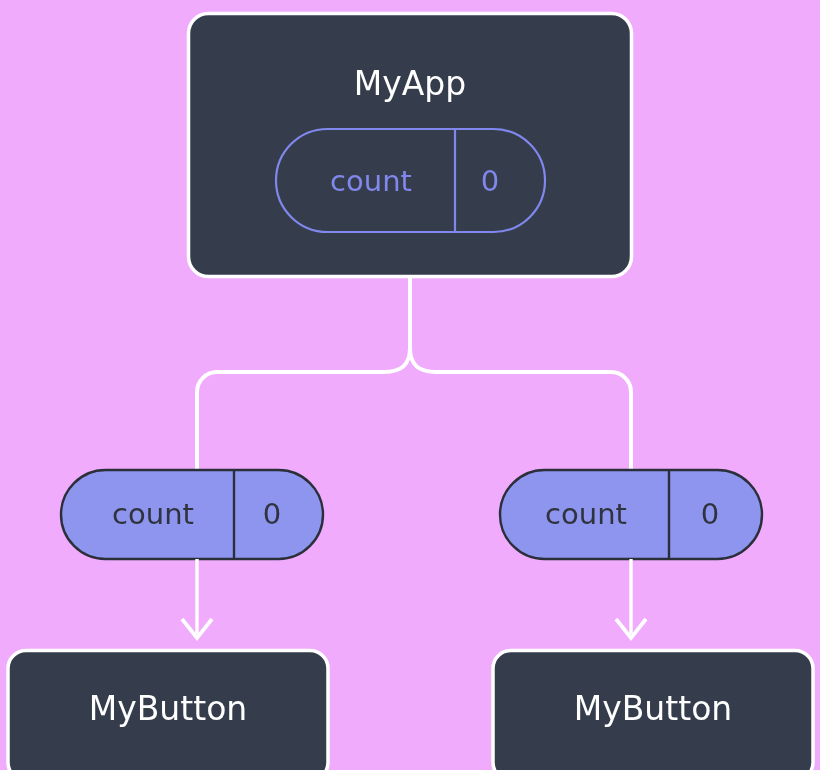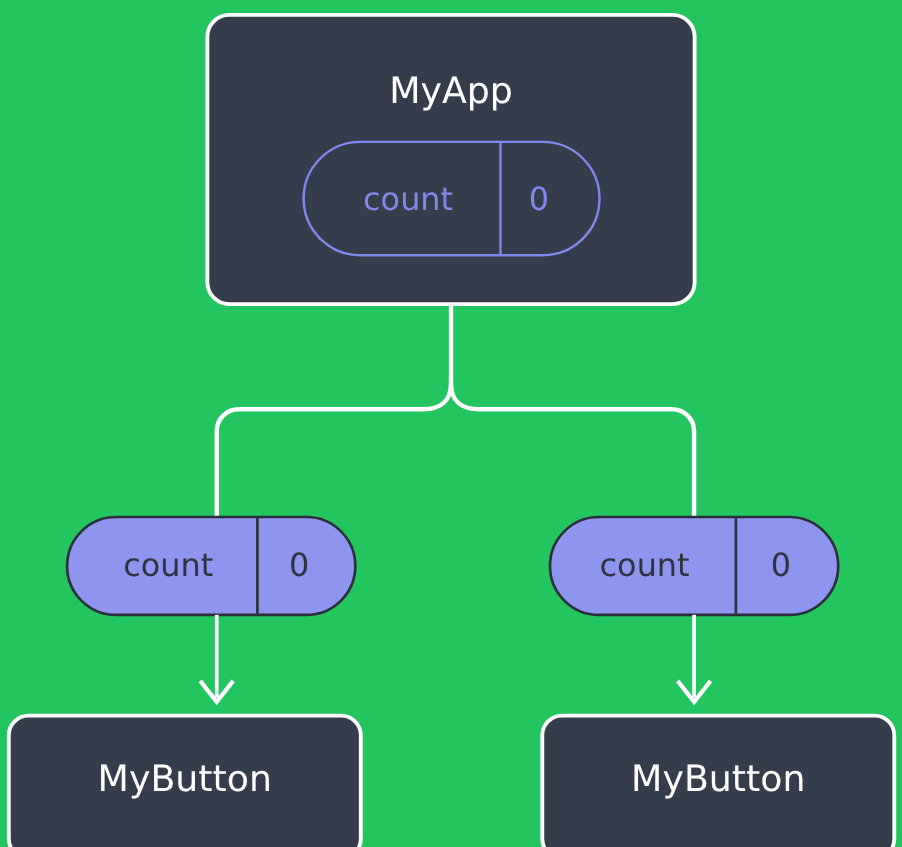--- a/index.html
+++ b/index.html
@@ -11,21 +11,21 @@
   body {
     width: 820px;
     height: 770px;
     overflow: hidden;
     font-family: "DejaVu Sans", sans-serif;
   }
   #diagram-root {
     position: relative;
     width: 820px;
     height: 770px;
-    background: #22c55e;
+    background: #f0abfc;
   }
   svg#diagram-svg {
     position: absolute;
     top: 0;
     left: 0;
     width: 820px;
     height: 770px;
     display: block;
   }
   .node-card-fill {

